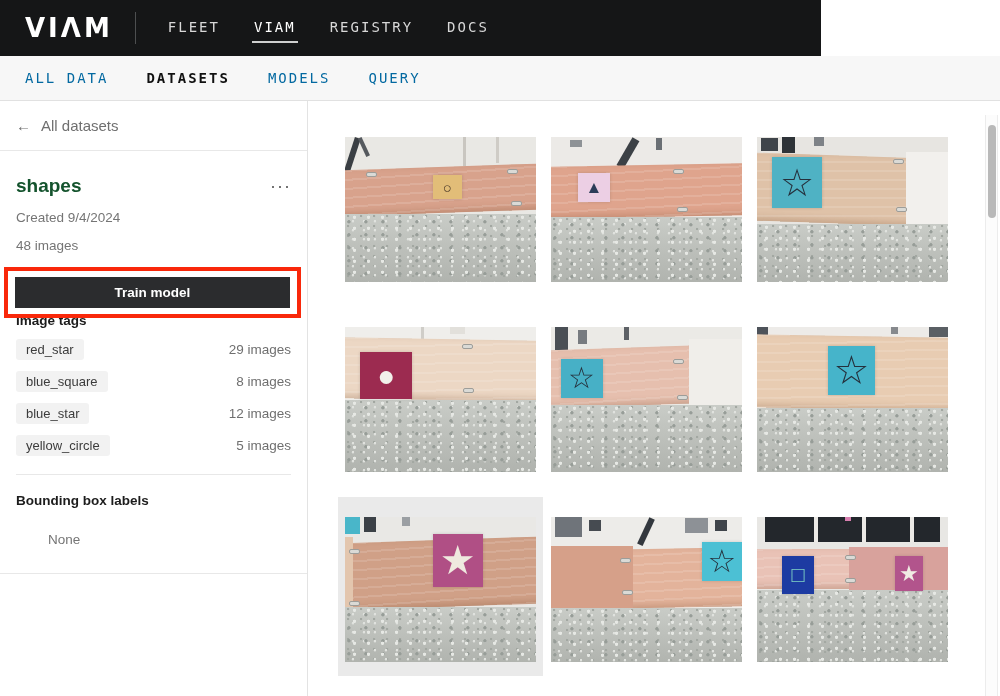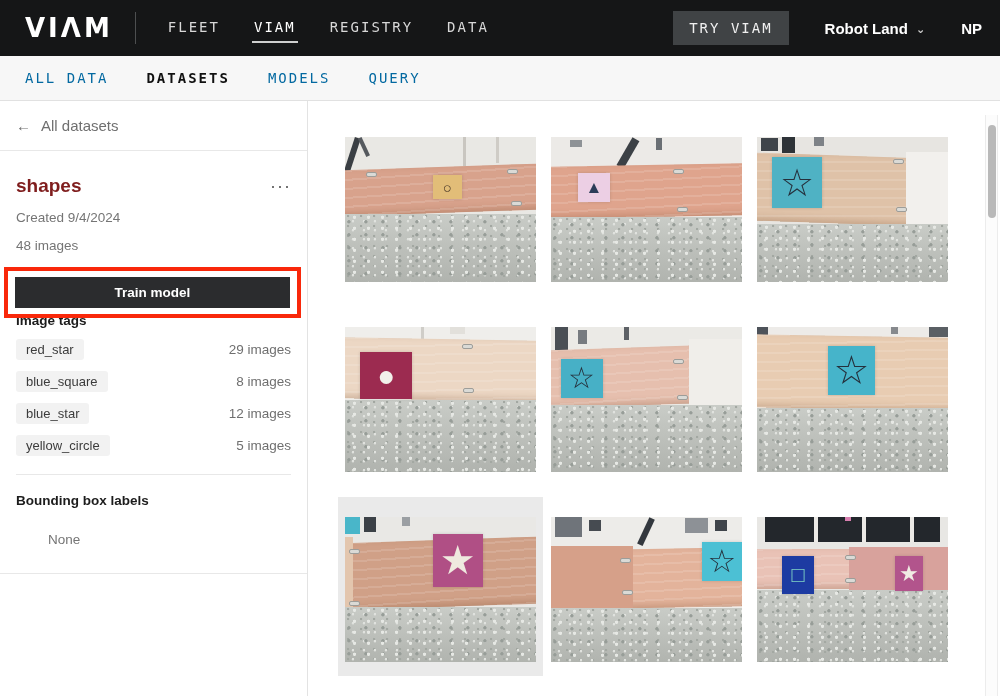--- a/index.html
+++ b/index.html
@@ -1,21 +1,21 @@
 <!DOCTYPE html>
 <html><head>
 <meta charset="utf-8">
 <style>
   * { margin:0; padding:0; box-sizing:border-box; }
   html,body { width:1000px; height:696px; overflow:hidden; background:#fff;
     font-family:"Liberation Sans","DejaVu Sans",sans-serif; }
   .mono { font-family:"DejaVu Sans Mono","Liberation Mono",monospace; }
 
   
-  .topnav { position:absolute; top:0; left:0; width:1000px; height:56px;
+  .topnav { position:absolute; top:0; left:0; width:821px; height:56px;
     background:#151617; display:flex; align-items:center; }
   .logo { color:#fff; font-size:26px; font-weight:800; letter-spacing:3px;
     margin-left:25px; font-family:"DejaVu Sans","Liberation Sans",sans-serif; }
   .topnav-divider { width:1px; height:32px; background:#4d4f50; margin:0 30px 0 22px; }
   .topnav-items { display:flex; gap:30px; }
   .topnav-item { color:#d8d8d8; font-size:14px; letter-spacing:2px; cursor:pointer;
     padding:6px 2px; border-bottom:2px solid transparent; }
   .topnav-item.active { color:#fff; border-bottom:2px solid #cfcfcf; }
   .topnav-right { margin-left:auto; display:flex; align-items:center; gap:36px; margin-right:18px; }
   .try-btn { background:#404345; color:#f0f0f0; font-size:14px; letter-spacing:2px;
@@ -30,21 +30,21 @@
     gap:38px; padding-left:25px; }
   .subnav-item { color:#0369a1; font-size:14px; letter-spacing:2px; cursor:pointer; }
   .subnav-item.active { color:#111; font-weight:700; }
 
   
   .sidebar { position:absolute; top:101px; left:0; width:308px; height:595px;
     background:#fff; border-right:1px solid #e3e3e3; }
   .back-row { height:50px; display:flex; align-items:center; gap:10px; padding:0 16px;
     border-bottom:1px solid #e8e8e8; color:#6f6f6f; font-size:15px; cursor:pointer; }
   .ds-head { display:flex; align-items:center; justify-content:space-between; padding:24px 16px 0 16px; }
-  .ds-name { font-size:19px; font-weight:700; color:#7f1d1d; }
+  .ds-name { font-size:19px; font-weight:700; color:#14532d; }
   .more-dots { color:#5c5c5c; font-size:18px; letter-spacing:1px; cursor:pointer; line-height:10px; }
   .ds-meta { color:#757575; font-size:13.5px; padding:13px 16px 0 16px; }
   .annot-box { position:absolute; left:4px; top:166px; width:297px; height:51px;
     border:4px solid #f9280a; display:flex; align-items:center; justify-content:center; }
   .train-btn { width:275px; height:31px; background:#2b2c2e; color:#fff; border:none;
     font-size:13.5px; font-weight:600; cursor:pointer; }
   .section-title { font-size:13.5px; font-weight:700; color:#1c1c1c; }
   .tags-section { padding:36px 16px 0 16px; }
   .tag-rows { margin-top:8px; }
   .tag-row { display:flex; align-items:center; justify-content:space-between; margin-top:10px; height:22px; }
@@ -91,30 +91,22 @@
 </head>
 <body>
 
 <header class="topnav">
   <div class="logo">VIΛM</div>
   <div class="topnav-divider"></div>
   <nav class="topnav-items mono">
       <div class="topnav-item">FLEET</div>
       <div class="topnav-item active">VIAM</div>
       <div class="topnav-item">REGISTRY</div>
-      <div class="topnav-item">DATA</div>
+      <div class="topnav-item">DOCS</div>
     </nav>
-  <div class="topnav-right">
-    <button class="try-btn mono">TRY VIAM</button>
-    <div class="org">
-      <span>Robot Land</span>
-      <span class="chev">⌄</span>
-    </div>
-    <div class="avatar">NP</div>
-  </div>
 </header>
 
 <nav class="subnav mono">
     <div class="subnav-item">ALL DATA</div>
     <div class="subnav-item active">DATASETS</div>
     <div class="subnav-item">MODELS</div>
     <div class="subnav-item">QUERY</div>
   </nav>
 
 <aside class="sidebar">

